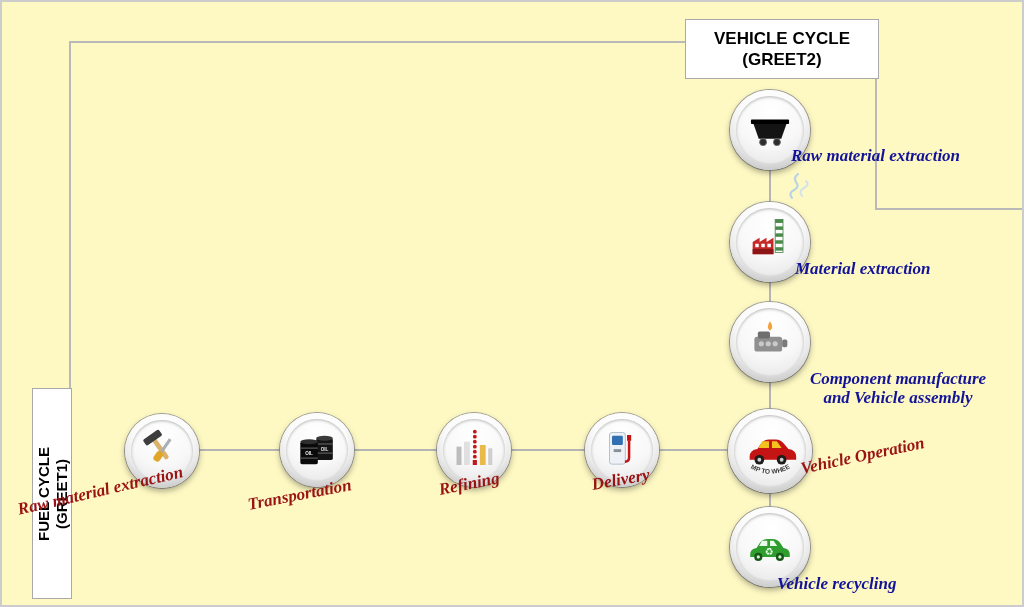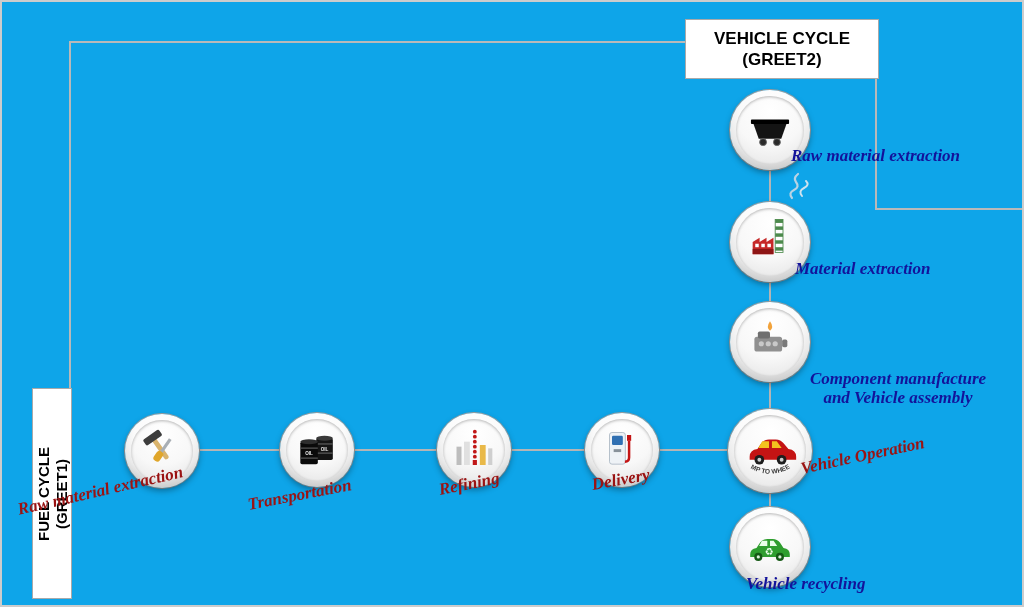--- a/index.html
+++ b/index.html
@@ -1,17 +1,17 @@
 <!DOCTYPE html>
 <html><head>
 <meta charset="utf-8">
 <style>
   html,body{margin:0;padding:0;background:#ffffff;}
   #canvas{
-    position:relative; width:1024px; height:607px; background:#0ea5e9;
+    position:relative; width:1024px; height:607px; background:#fef9c3;
     border:2px solid #cccccc; box-sizing:border-box; overflow:hidden;
     font-family:"Liberation Sans", sans-serif;
   }
   .line{position:absolute; background:#b5b5b5; z-index:1;}
   .boundary{position:absolute; background:#b9b9b9; z-index:1;}
   .title-box{
     position:absolute; border:1px solid #a9a9a9; background:#ffffff; z-index:2;
     display:flex; align-items:center; justify-content:center; text-align:center;
     font-weight:bold; color:#000; white-space:pre-line;
   }
@@ -199,15 +199,15 @@
       <path d="M8 38 q0 -6 7 -7 l4 -6 q3 -4 8 -4 h6 q5 0 8 4 l4 6 q7 1 7 7 v3 H8 Z" fill="#2f9e2f"></path>
       <path d="M21 23 h6 v6 h-9 z" fill="#eaffea"></path>
       <path d="M30 23 h4 l4 6 h-8 z" fill="#eaffea"></path>
       <circle cx="17" cy="41" r="4.5" fill="#155915"></circle>
         <circle cx="17" cy="41" r="1.8" fill="#d8f0d8"></circle>
       <circle cx="41" cy="41" r="4.5" fill="#155915"></circle>
         <circle cx="41" cy="41" r="1.8" fill="#d8f0d8"></circle>
       <text x="29" y="39" font-size="11" text-anchor="middle" fill="#eaffea">♻</text>
     </svg>
   </div>
-  <div class="cycle-label veh-label" style="left:744px; top:572px;font-style:italic;">Vehicle recycling</div>
+  <div class="cycle-label veh-label" style="left:775px; top:572px;font-style:italic;">Vehicle recycling</div>
 
 </div>
 
 </body></html>

